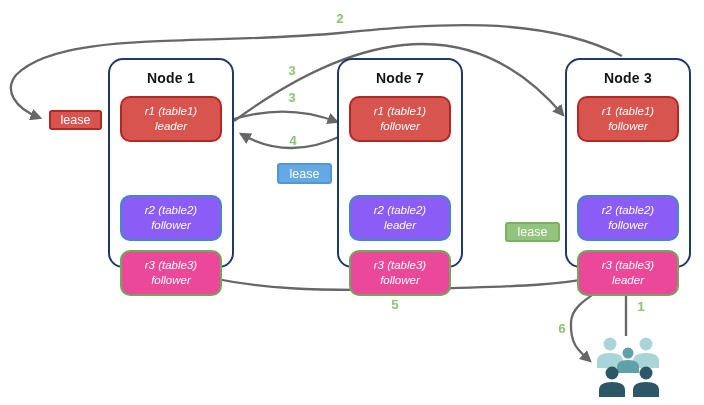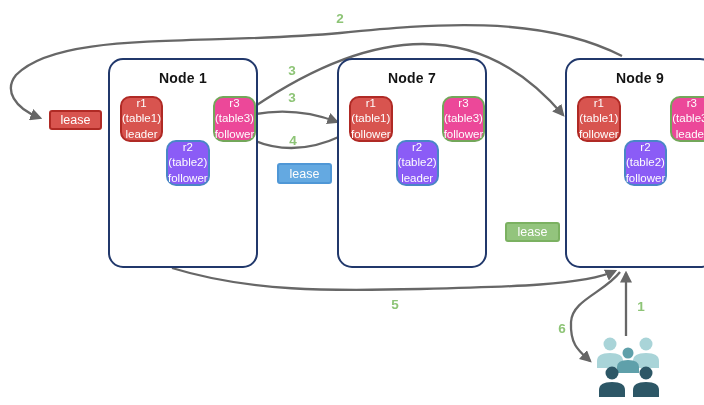--- a/index.html
+++ b/index.html
@@ -1,23 +1,23 @@
 <!DOCTYPE html>
 <html><head>
 <meta charset="utf-8">
 <style>
   html,body{margin:0;padding:0;background:#ffffff;font-family:"Liberation Sans",sans-serif;}
   .canvas{position:relative;width:704px;height:405px;background:#ffffff;overflow:hidden;}
   .arrows{position:absolute;left:0;top:0;width:704px;height:405px;z-index:1;}
 
-  .node{position:absolute;top:58px;width:150px;height:210px;background:#ffffff;
+  .node{position:absolute;top:58px;width:126px;height:210px;background:#ffffff;
         border:2px solid #21386b;border-radius:15px;box-sizing:border-box;z-index:2;}
   .node-title{height:36px;display:flex;align-items:center;justify-content:center;
         font-weight:bold;font-size:14px;color:#141414;letter-spacing:.2px;}
-  .replicas{display:flex;gap:3px;padding:0 10px;}
+  .replicas{display:flex;flex-direction:column;gap:9px;padding:0 10px;font-style:italic;}
   .replica{height:46px;border-radius:10px;border:2px solid;box-sizing:border-box;
         display:flex;flex-direction:column;align-items:center;justify-content:center;
         color:#fdfdfd;font-size:11.5px;line-height:1.32;text-align:center;}
   .rep-red{background:#d8544f;border-color:#b02a25;}
   .rep-blue{background:#8b5cf6;border-color:#4a86c6;margin-top:44px;}
   .rep-green{background:#ec4899;border-color:#73a75a;}
 
   .lease{position:absolute;z-index:2;display:flex;align-items:center;justify-content:center;
         color:#fdfdfd;font-size:12.5px;border-radius:3px;border:2px solid;box-sizing:border-box;}
   .lease-red{left:49px;top:110px;width:53px;height:20px;background:#d8544f;border-color:#b02a25;}
@@ -97,21 +97,21 @@
         <span>leader</span>
       </div>
       <div class="replica rep-green">
         <span>r3 (table3)</span>
         <span>follower</span>
       </div>
     </div>
   </div>
 
   <div class="node" style="left:565px">
-    <div class="node-title">Node 9</div>
+    <div class="node-title">Node 3</div>
     <div class="replicas">
       <div class="replica rep-red">
         <span>r1 (table1)</span>
         <span>follower</span>
       </div>
       <div class="replica rep-blue">
         <span>r2 (table2)</span>
         <span>follower</span>
       </div>
       <div class="replica rep-green">

